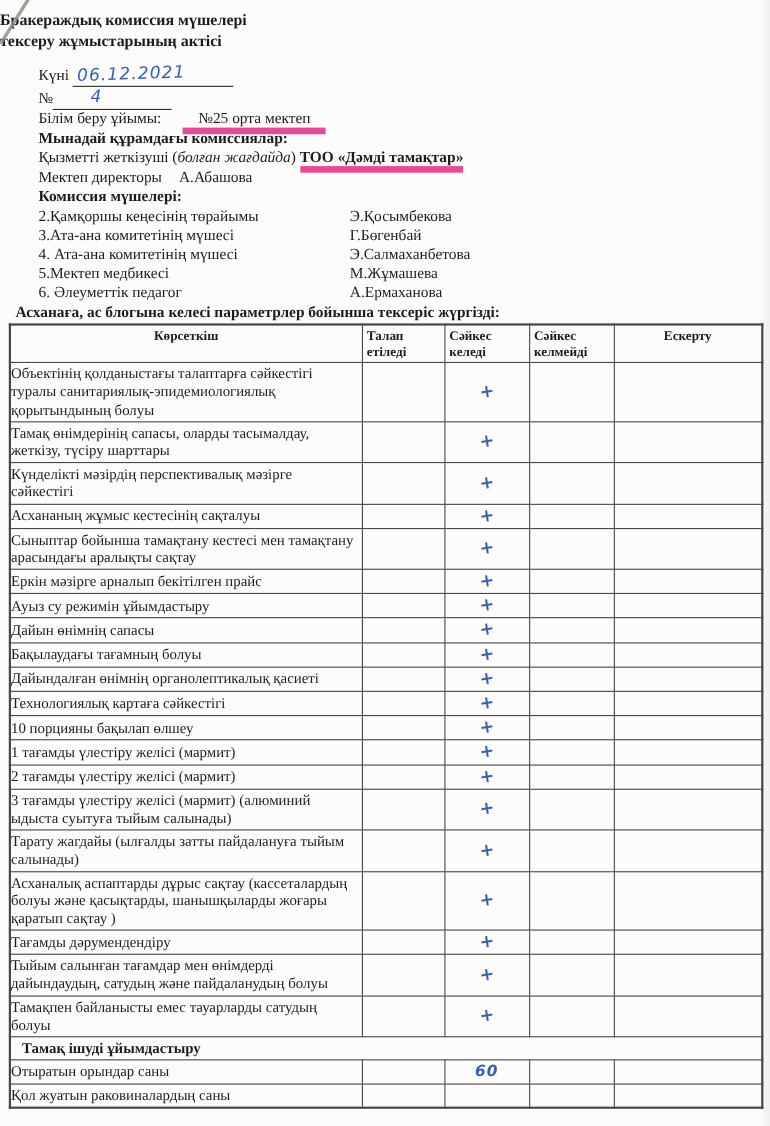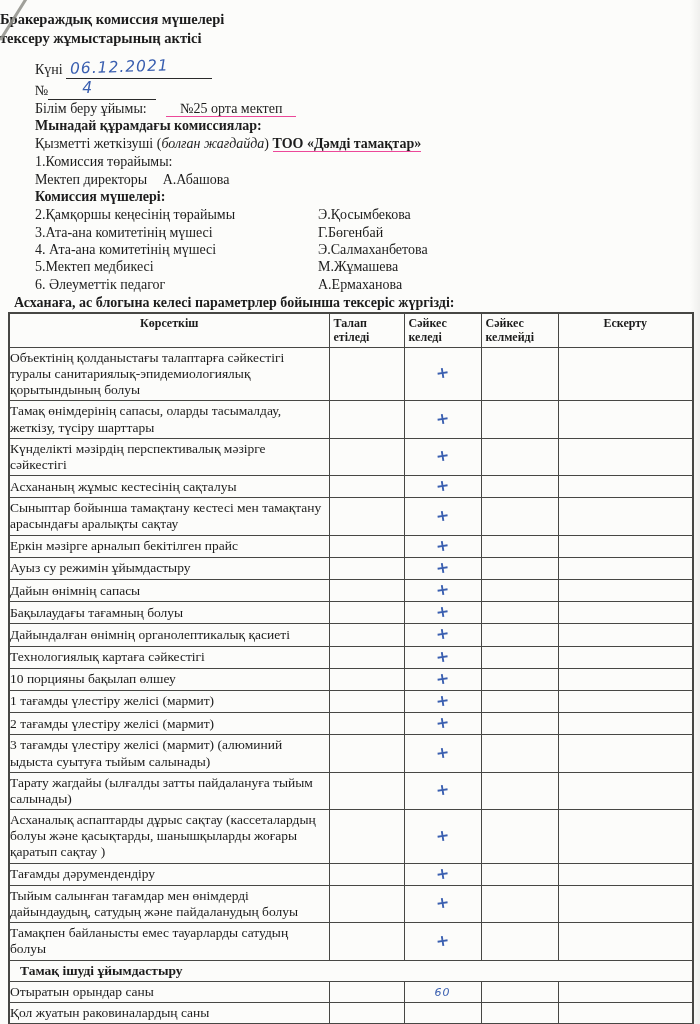--- a/index.html
+++ b/index.html
@@ -21,21 +21,21 @@
   .titles{text-align:left;padding-top:10px;font-weight:bold;font-size:14.5px;line-height:1.32;}
   .info{margin:10px 20px 0 35px;font-size:14px;line-height:1.27;}
   .info .row{white-space:nowrap;}
   .fill-line{display:inline-block;border-bottom:1px solid #2a2a2a;vertical-align:bottom;}
   .hand{
     font-family:"DejaVu Sans",sans-serif;font-style:italic;
     color:var(--ink-blue,#3a5fb0);letter-spacing:1px;
   }
   .hand-date{display:inline-block;font-size:15.5px;transform:rotate(-2deg);padding:0 4px;}
   .hand-num{display:inline-block;font-size:15.5px;padding-left:34px;}
-  .u{border-bottom:1px solid #ec4899;}
+  .u{border-bottom:6px solid #ec4899;}
   .b{font-weight:bold;}
   .i{font-style:italic;}
   .member{display:flex;line-height:1.24;}
   .member .role{width:283px;}
   .intro{margin:2px 8px 1px 14px;font-weight:bold;font-size:14px;}
   table.act{
     border-collapse:collapse;table-layout:fixed;
     margin:0 8px;width:684px;
     font-size:13.5px;line-height:1.2;
   }
@@ -44,21 +44,21 @@
   th{font-weight:bold;font-size:12px;padding:2px 4px;vertical-align:top;text-align:left;}
   th.center{text-align:center;}
   td{padding:2px 6px;vertical-align:middle;}
   td.c-label{padding-left:0;}
   td.c-yes{text-align:center;}
   .tick{
     display:inline-block;font-family:"DejaVu Sans",sans-serif;
     font-size:16px;color:var(--ink-blue,#3a5fb0);
     transform:rotate(-9deg);font-weight:bold;line-height:1;
   }
-  .hand-count{font-size:11px;font-weight:normal;}
+  .hand-count{font-size:14px;font-weight:bold;}
   tr.section-row td{font-weight:bold;padding:2px 6px 2px 10px;margin-top:19px;}
 </style>
 </head>
 <body>
 
 <div class="page">
   <div class="corner-line"></div>
 
   <div class="titles">
     <div>Бракераждық комиссия мүшелері</div>
@@ -76,21 +76,20 @@
     <div class="row">
       <span>Білім беру ұйымы:</span>
       <span class="u" style="margin-left:16px;padding:0 14px;">№25 орта мектеп</span>
     </div>
     <div class="row b">Мынадай құрамдағы комиссиялар:</div>
     <div class="row">
       <span>Қызметті жеткізуші</span>
       <span>(</span><span class="i">болған жағдайда</span><span>)</span>
       <span class="b u">ТОО «Дәмді тамақтар»</span>
     </div>
-    <div class="row">1.Комиссия төрайымы:</div>
     <div class="row">
       <span>Мектеп директоры</span>
       <span style="margin-left:12px;">А.Абашова</span>
     </div>
     <div class="row b">Комиссия мүшелері:</div>
     <div>
 
   <div class="member">
     <span class="role">2.Қамқоршы кеңесінің төрайымы</span>
     <span class="name">Э.Қосымбекова</span>

